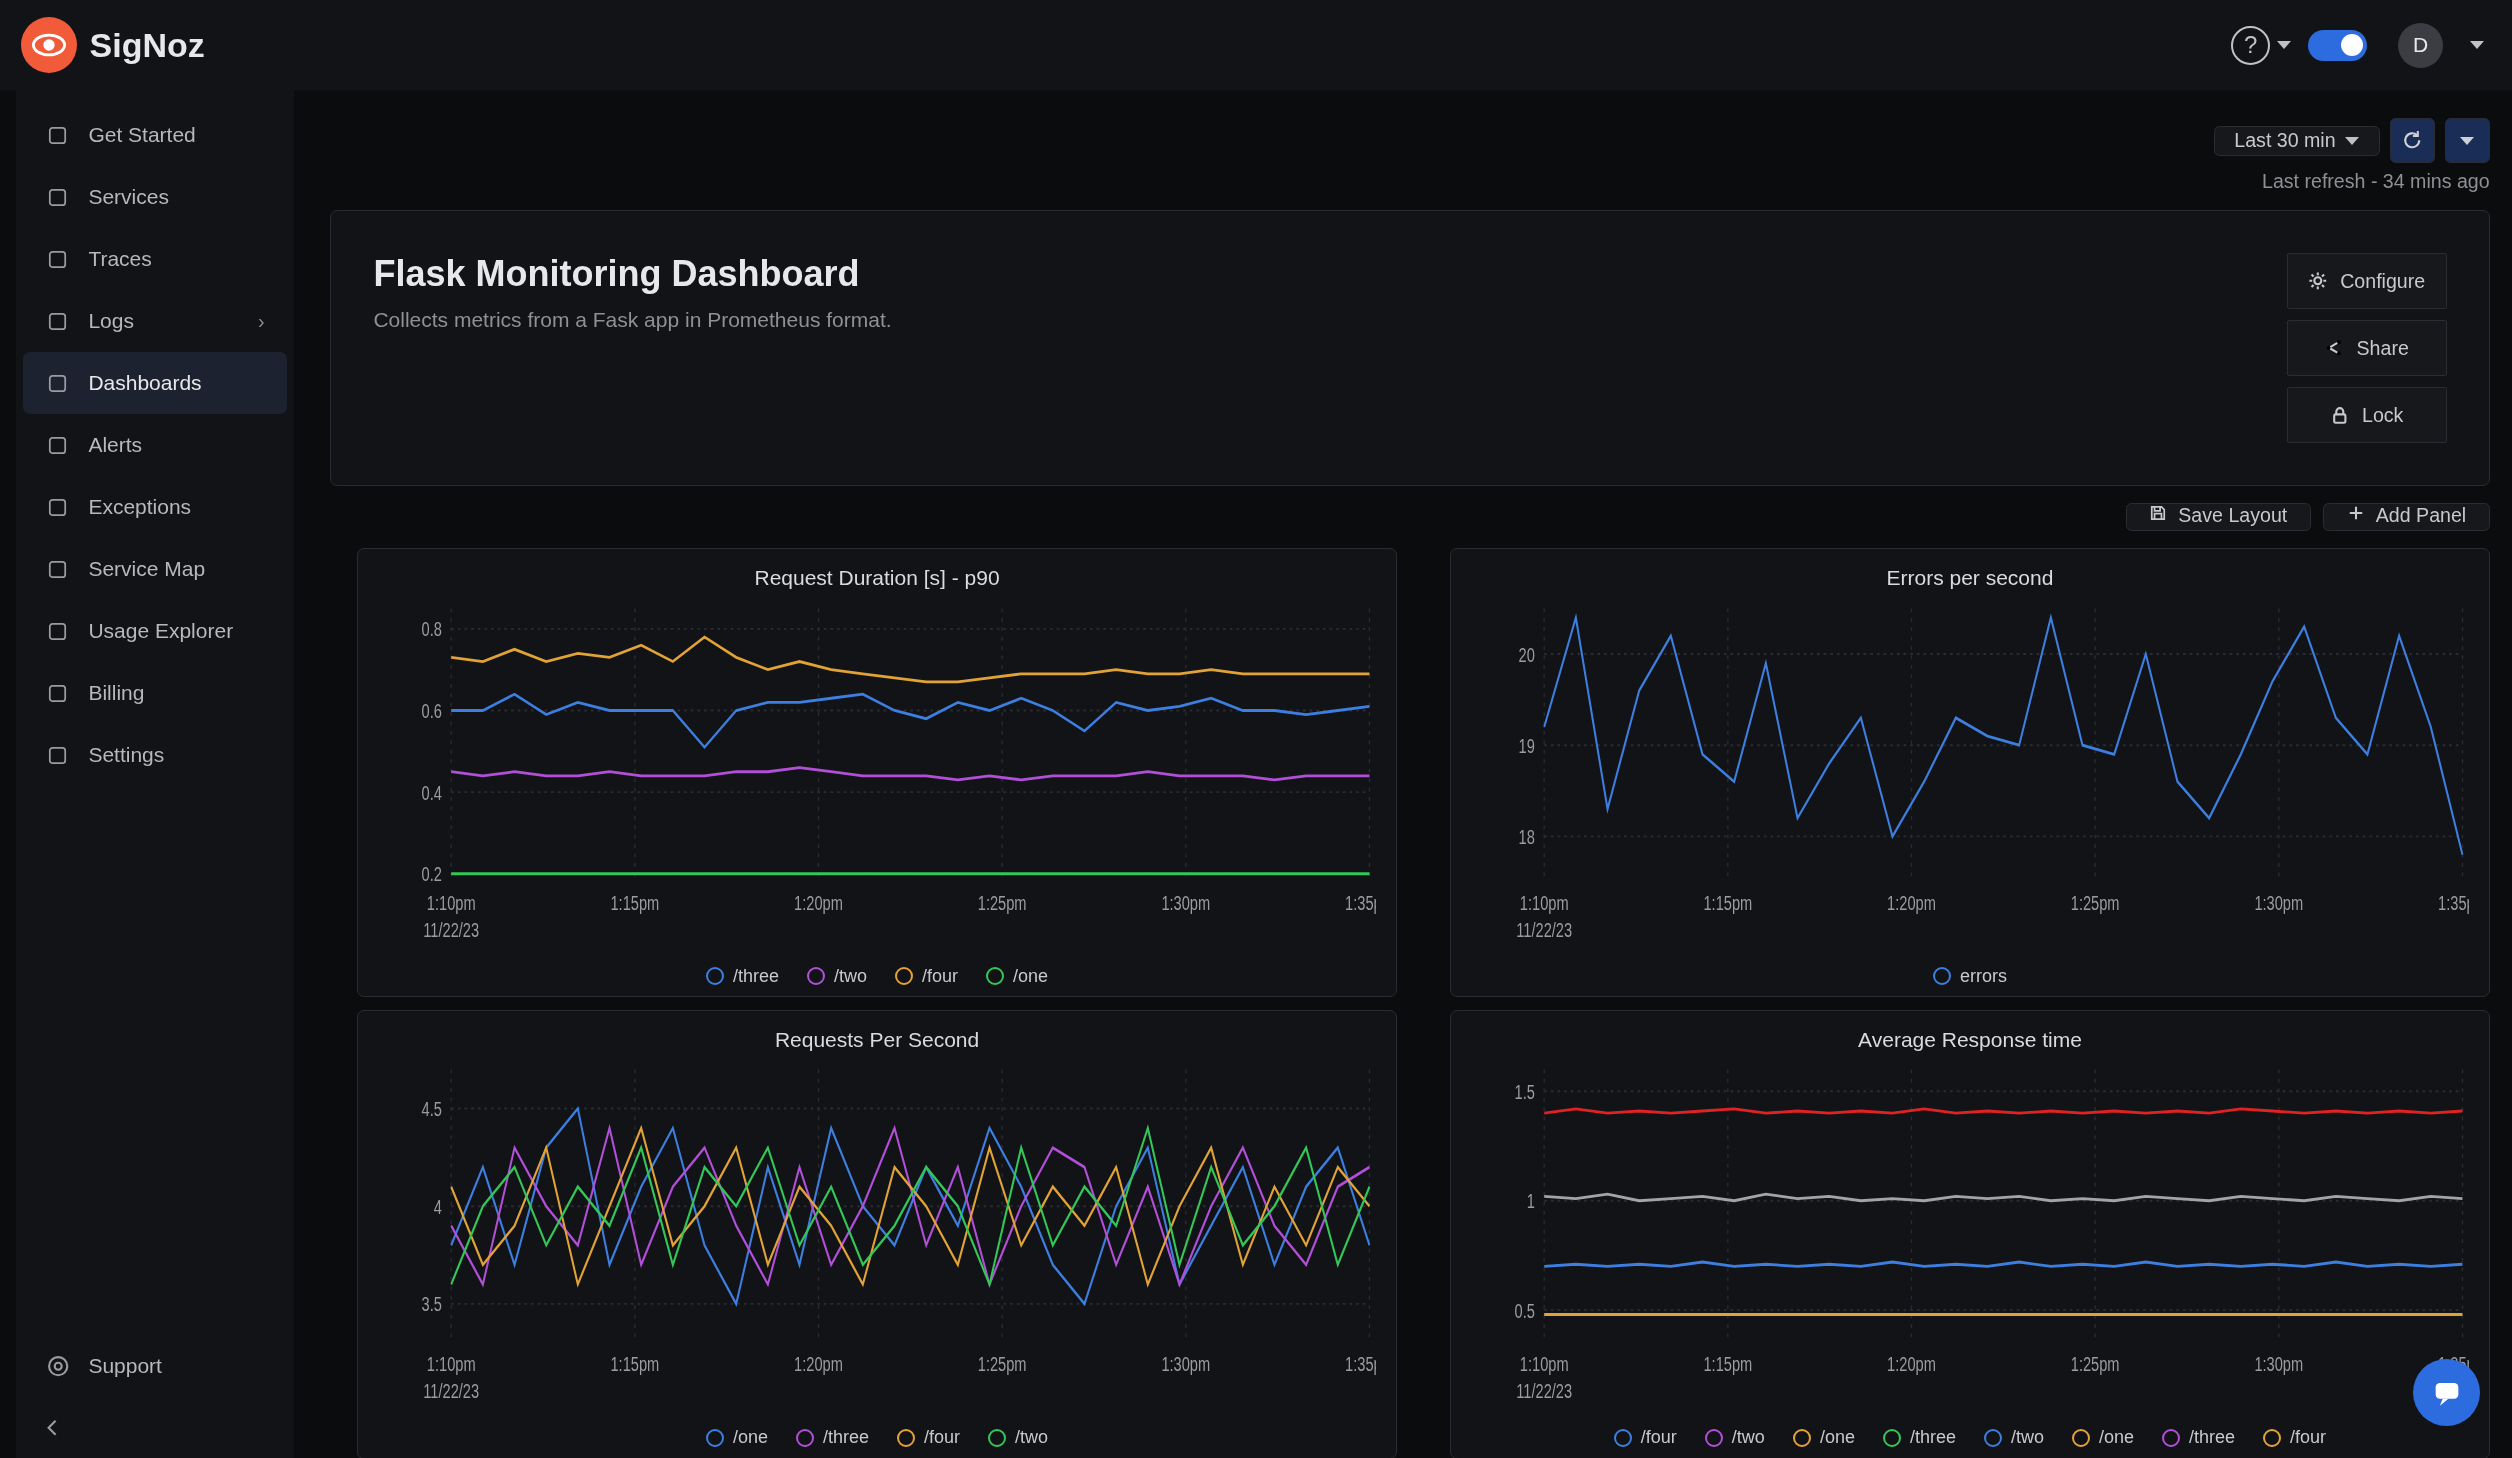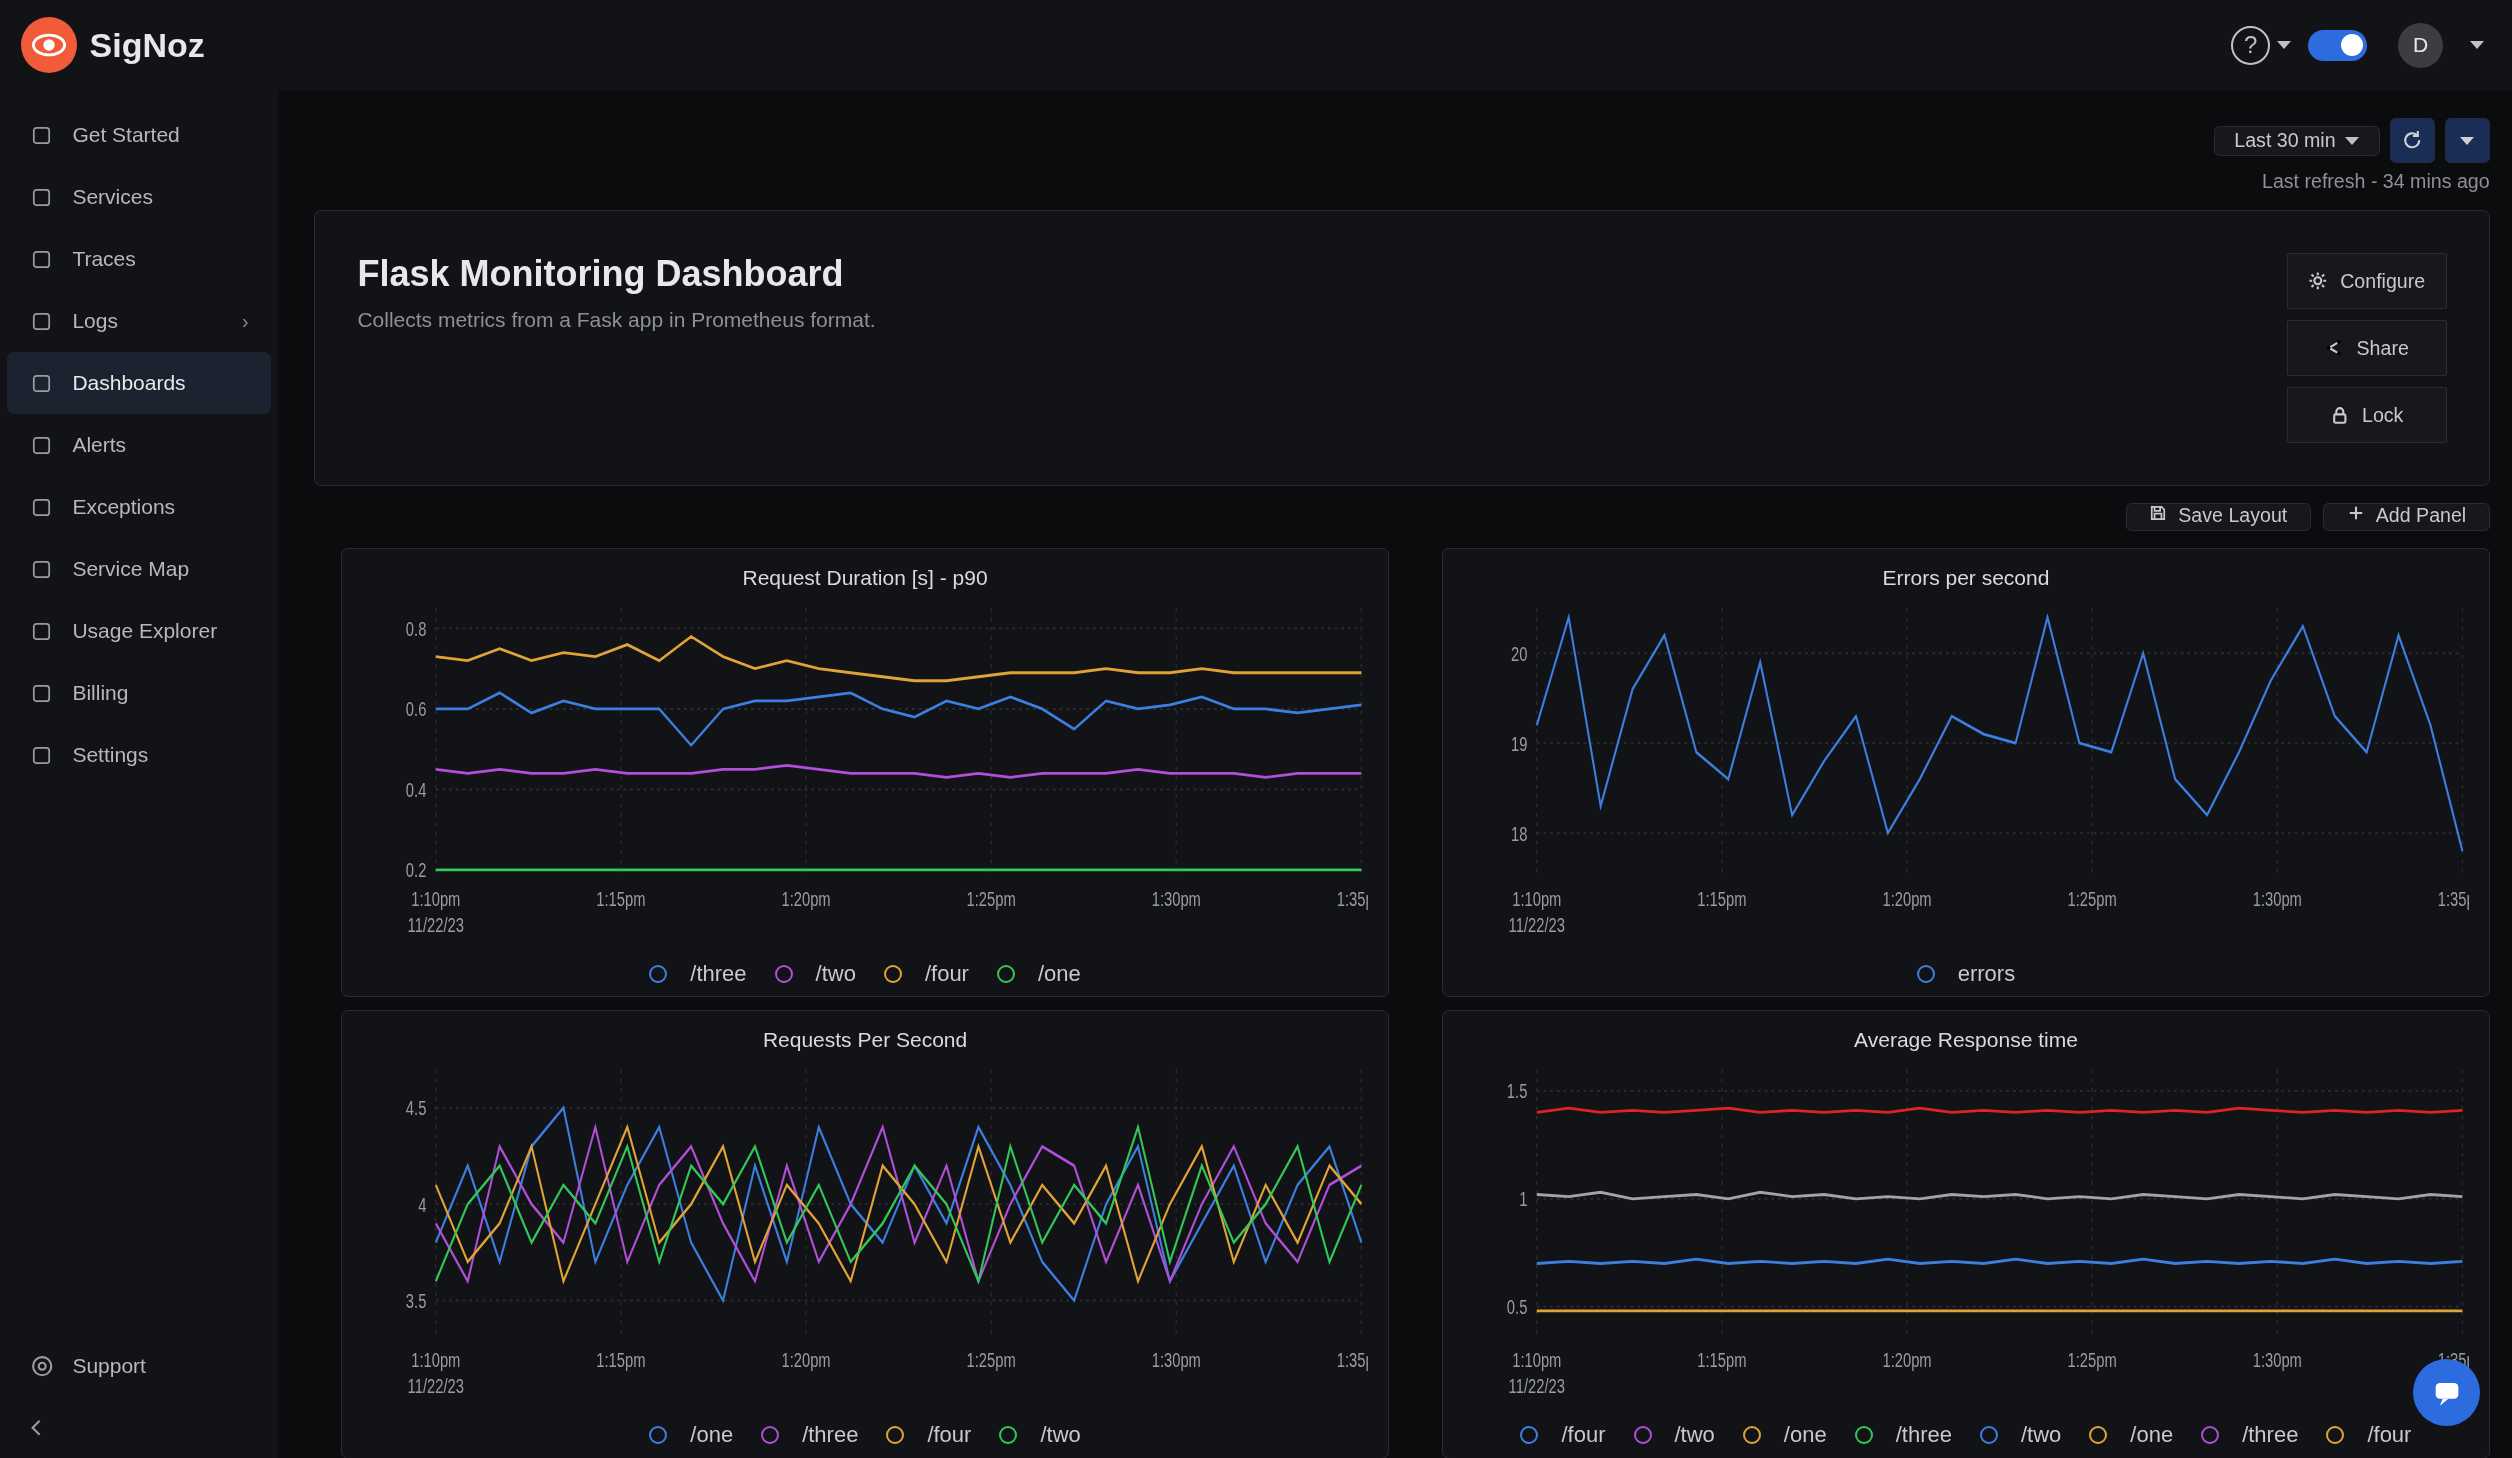--- a/index.html
+++ b/index.html
@@ -10,21 +10,21 @@
   .logo-eye{width:56px;height:56px;border-radius:50%;background:#f25b3a;display:flex;align-items:center;justify-content:center;}
   .brand{color:#e7e8ea;font-size:34px;font-weight:600;}
   .topbar-spacer{flex:1;}
   .tb-btn{display:flex;align-items:center;gap:7px;color:#c0c1c4;cursor:pointer;}
   .help-circle{width:39px;height:39px;border:2.8px solid #c0c1c4;border-radius:50%;display:flex;align-items:center;justify-content:center;font-size:24px;}
   .caret-down{width:0;height:0;border-left:7px solid transparent;border-right:7px solid transparent;border-top:8.4px solid #c0c1c4;}
   .toggle{width:59px;height:31px;border-radius:15.4px;background:#2d6cdf;position:relative;}
   .toggle-knob{position:absolute;right:4.2px;top:4.2px;width:22.4px;height:22.4px;border-radius:50%;background:#fff;}
   .avatar{width:45px;height:45px;border-radius:50%;background:#3b3d42;display:flex;align-items:center;justify-content:center;color:#e7e8ea;font-size:21px;margin-left:14px;}
   
-  .shell{display:flex;height:calc(1459px - 90px);}
+  .shell{display:flex;height:calc(1459px - 90px);padding-left:16px;}
   .sidebar{width:278px;background:#121317;display:flex;flex-direction:column;padding-top:14px;}
   .nav-item{display:flex;align-items:center;gap:18px;padding:0 22.4px;height:62px;color:#b7b8bb;cursor:pointer;border-radius:7px;margin:0 7px;}
   .nav-item.active{background:#1c2230;color:#e7e8ea;}
   .nav-icon{width:25px;height:25px;display:flex;align-items:center;justify-content:center;flex:none;}
   .nav-label{font-size:21px;}
   .nav-chevron{margin-left:auto;font-size:19.6px;color:#8a8c90;}
   .sidebar-spacer{flex:1;}
   .collapse-row{padding:17px 22.4px;display:flex;align-items:center;}
   .collapse-btn{width:28px;height:28px;display:flex;align-items:center;justify-content:center;}
 
@@ -44,21 +44,21 @@
 
   .toolbar-row{display:flex;justify-content:flex-end;gap:12.6px;}
   .tool-btn{height:28px;padding:0 22.4px;border:1.4px solid #2a2c31;background:#16181c;border-radius:5.6px;display:flex;align-items:flex-start;gap:11.2px;color:#c8c9cc;font-size:19.6px;}
 
   .grid{display:grid;grid-template-columns:1fr 1fr;gap:12.6px;flex:1;min-height:0;}
   .panel{border:1.4px solid #2a2c31;border-radius:7px;background:#121317;display:flex;flex-direction:column;padding:17px 19.6px 9.8px 19.6px;gap:8.4px;min-height:0;margin-left:41px;}
   .panel-title{font-size:21px;text-align:center;color:#dadbdd;}
   .chart{flex:1;position:relative;min-height:196px;}
   .chart svg{position:absolute;inset:0;width:100%;height:100%;}
   .legend{display:flex;justify-content:center;gap:28px;flex-wrap:wrap;}
-  .lg-item{display:flex;align-items:center;gap:23px;font-size:22px;color:#c8c9cc;}
+  .lg-item{display:flex;align-items:center;gap:9px;font-size:18px;color:#c8c9cc;}
   .lg-swatch{width:18px;height:18px;border-radius:50%;border:2.8px solid currentColor;background:transparent;}
 
   .chat-fab{position:fixed;right:32px;bottom:32px;width:67px;height:67px;border-radius:50%;background:#2d6cdf;display:flex;align-items:center;justify-content:center;}
   .grid-line{stroke:#2a2c31;stroke-width:2;stroke-dasharray:4 6;}
 </style>
 </head>
 <body>
 
 <div class="topbar">
   <div class="logo-wrap">

